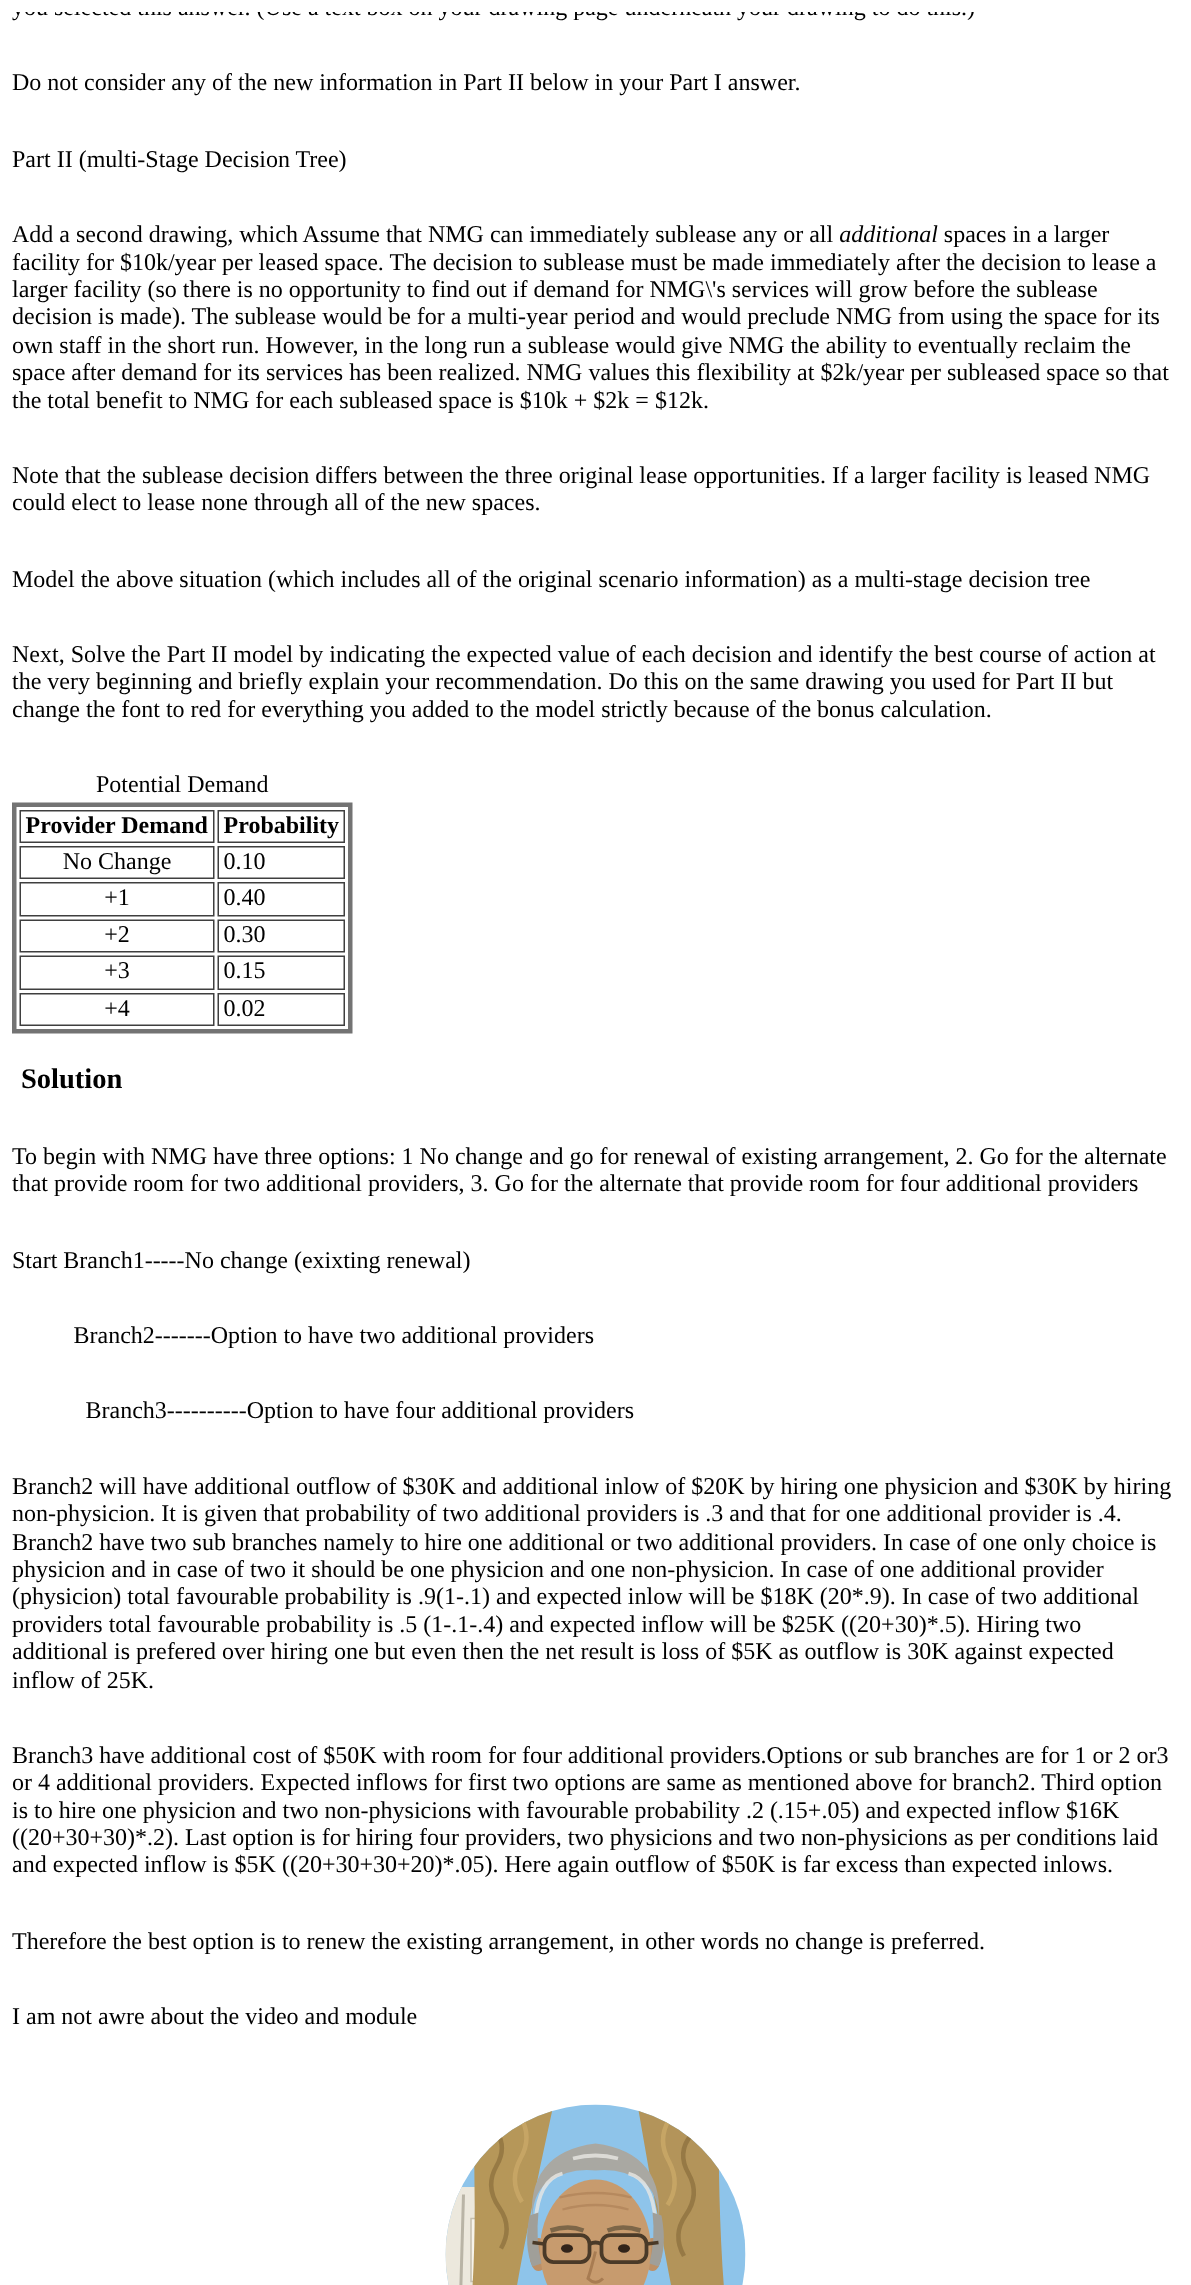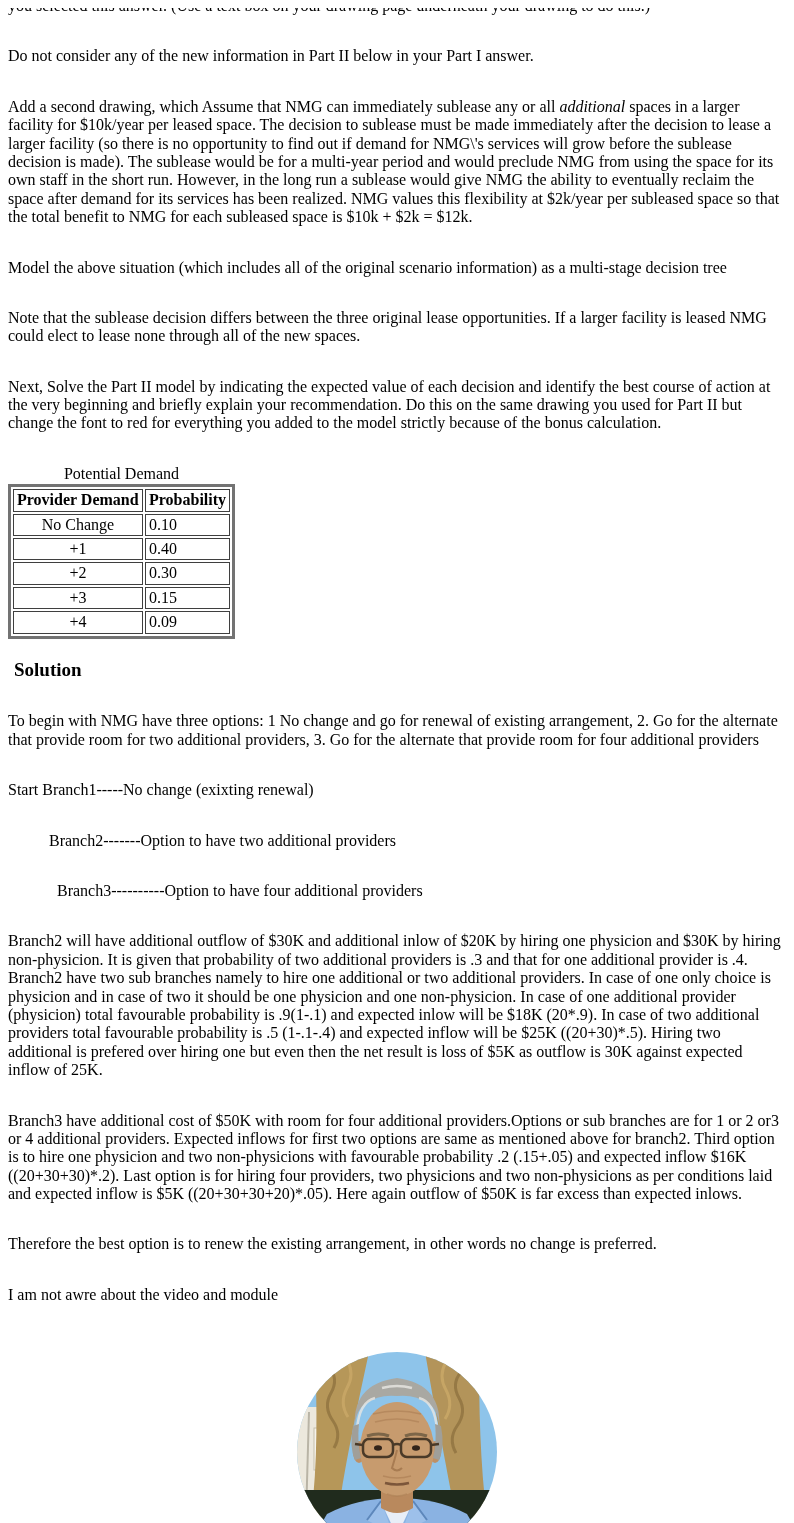--- a/index.html
+++ b/index.html
@@ -67,26 +67,27 @@
 </style>
 </head>
 <body>
 
 <div>
 
   <p class="cut-line">you selected this answer. (Use a text box on your drawing page underneath your drawing to do this.)</p>
 
   <p>Do not consider any of the new information in Part II below in your Part I answer.</p>
 
+  <p>Part II (multi-Stage Decision Tree)</p>
 
   <p><span>Add a second drawing, which Assume that NMG can immediately sublease any or all </span><em>additional</em><span> spaces in a larger facility for $10k/year per leased space. The decision to sublease must be made immediately after the decision to lease a larger facility (so there is no opportunity to find out if demand for NMG\'s services will grow before the sublease decision is made). The sublease would be for a multi-year period and would preclude NMG from using the space for its own staff in the short run. However, in the long run a sublease would give NMG the ability to eventually reclaim the space after demand for its services has been realized. NMG values this flexibility at $2k/year per subleased space so that the total benefit to NMG for each subleased space is $10k + $2k = $12k.</span></p>
 
+  <p>Note that the sublease decision differs between the three original lease opportunities. If a larger facility is leased NMG could elect to lease none through all of the new spaces.</p>
+
   <p>Model the above situation (which includes all of the original scenario information) as a multi-stage decision tree</p>
-
-  <p>Note that the sublease decision differs between the three original lease opportunities. If a larger facility is leased NMG could elect to lease none through all of the new spaces.</p>
 
 
   <p>Next, Solve the Part II model by indicating the expected value of each decision and identify the best course of action at the very beginning and briefly explain your recommendation. Do this on the same drawing you used for Part II but change the font to red for everything you added to the model strictly because of the bonus calculation.</p>
 
   <table class="demand">
     <caption>Potential Demand</caption>
     <tbody>
       <tr>
         <th class="demand-col">Provider Demand</th>
         <th class="prob-col">Probability</th>
@@ -102,21 +103,21 @@
       <tr>
         <td class="demand-col">+2</td>
         <td class="prob-col">0.30</td>
       </tr>
       <tr>
         <td class="demand-col">+3</td>
         <td class="prob-col">0.15</td>
       </tr>
       <tr>
         <td class="demand-col">+4</td>
-        <td class="prob-col">0.09</td>
+        <td class="prob-col">0.02</td>
       </tr>
     </tbody>
   </table>
 
   <h2 class="solution-heading">Solution</h2>
 
   <p>To begin with NMG have three options: 1 No change and go for renewal of existing arrangement, 2. Go for the alternate that provide room for two additional providers, 3. Go for the alternate that provide room for four additional providers</p>
 
   <p>Start Branch1-----No change (exixting renewal)</p>
   <p class="ind-1">Branch2-------Option to have two additional providers</p>

